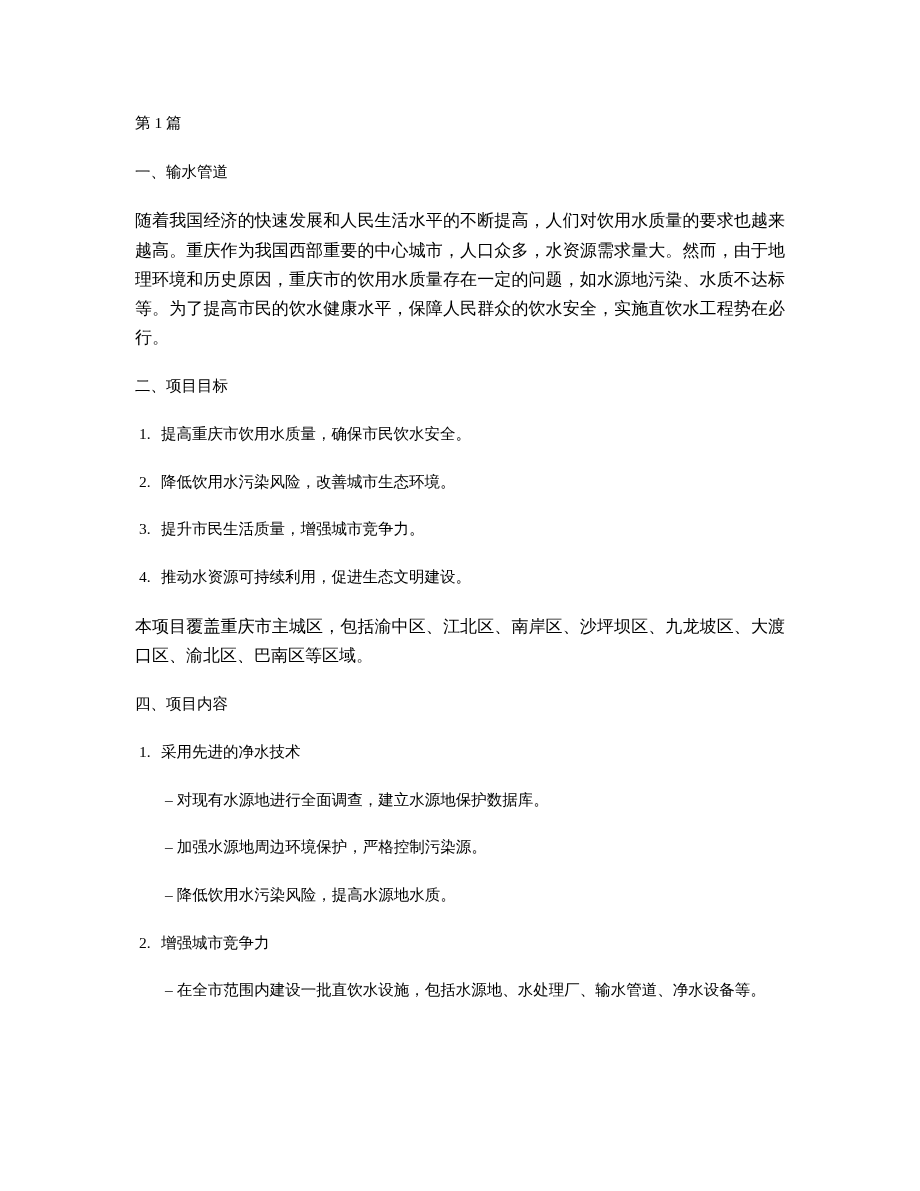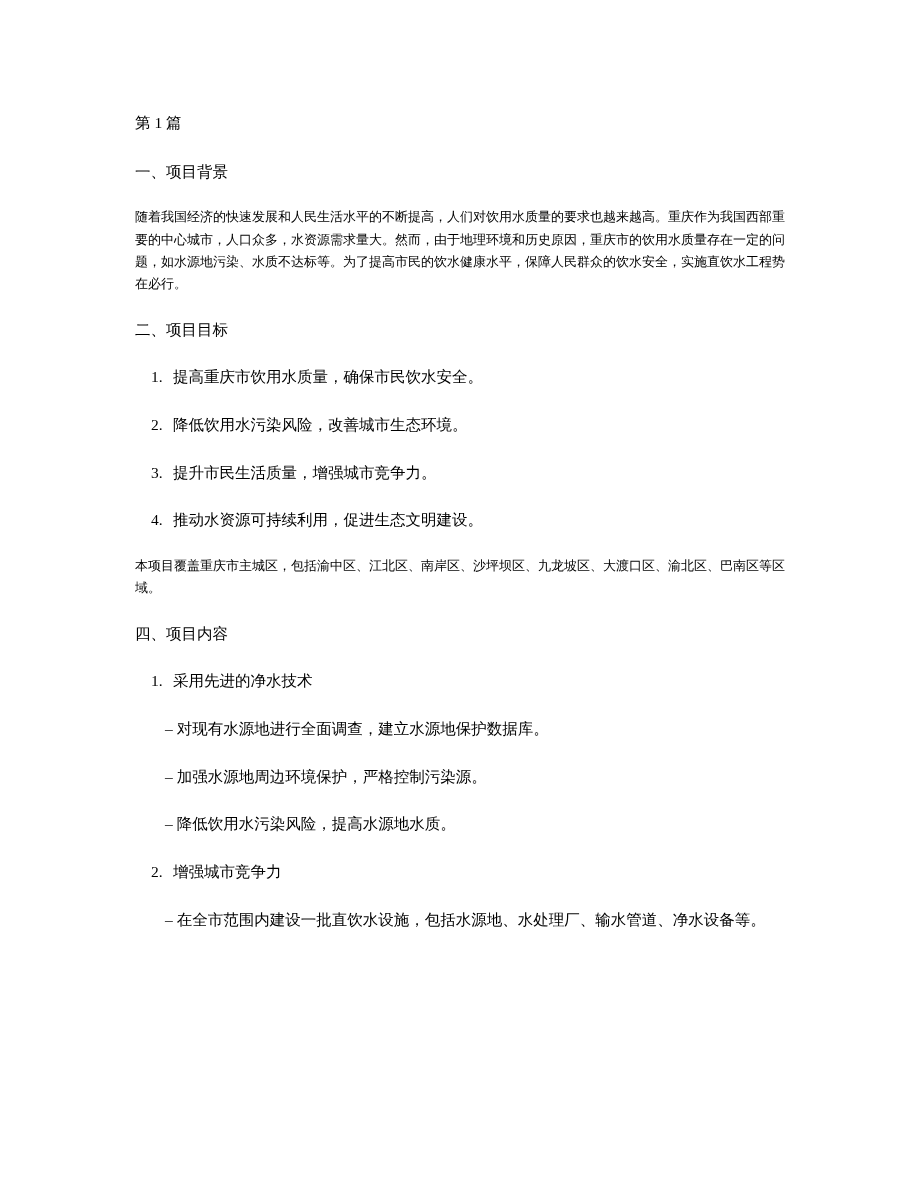--- a/index.html
+++ b/index.html
@@ -39,44 +39,44 @@
   }
   .sub-item {
     margin: 0 0 21px 0;
     padding-left: 30px;
     font-size: 15.5px;
     line-height: 1.72;
     text-align: justify;
     font-family: Liberation Serif, serif;
   }
   .numbered {
-    margin: 0 0 21px 16px;
+    margin: 0 0 21px 4px;
     font-size: 15.5px;
     line-height: 1.72;
   }
   .numbered .num {
     display: inline-block;
     min-width: 22px;
   }
   .block-text {
     margin: 0 0 21px 0;
-    font-size: 13px;
+    font-size: 17px;
     line-height: 1.72;
     text-align: justify;
   }
 </style>
 </head>
 <body>
 
 <div class="page">
   <div class="doc-body">
 
     <p class="para-head">第 1 篇</p>
 
-    <p class="section-title">一、项目背景</p>
+    <p class="section-title">一、输水管道</p>
 
     <p class="block-text">随着我国经济的快速发展和人民生活水平的不断提高，人们对饮用水质量的要求也越来越高。重庆作为我国西部重要的中心城市，人口众多，水资源需求量大。然而，由于地理环境和历史原因，重庆市的饮用水质量存在一定的问题，如水源地污染、水质不达标等。为了提高市民的饮水健康水平，保障人民群众的饮水安全，实施直饮水工程势在必行。</p>
 
     <p class="section-title">二、项目目标</p>
 
     <p class="numbered"><span class="num">1.</span><span>提高重庆市饮用水质量，确保市民饮水安全。</span></p>
 
     <p class="numbered"><span class="num">2.</span><span>降低饮用水污染风险，改善城市生态环境。</span></p>
 
     <p class="numbered"><span class="num">3.</span><span>提升市民生活质量，增强城市竞争力。</span></p>

